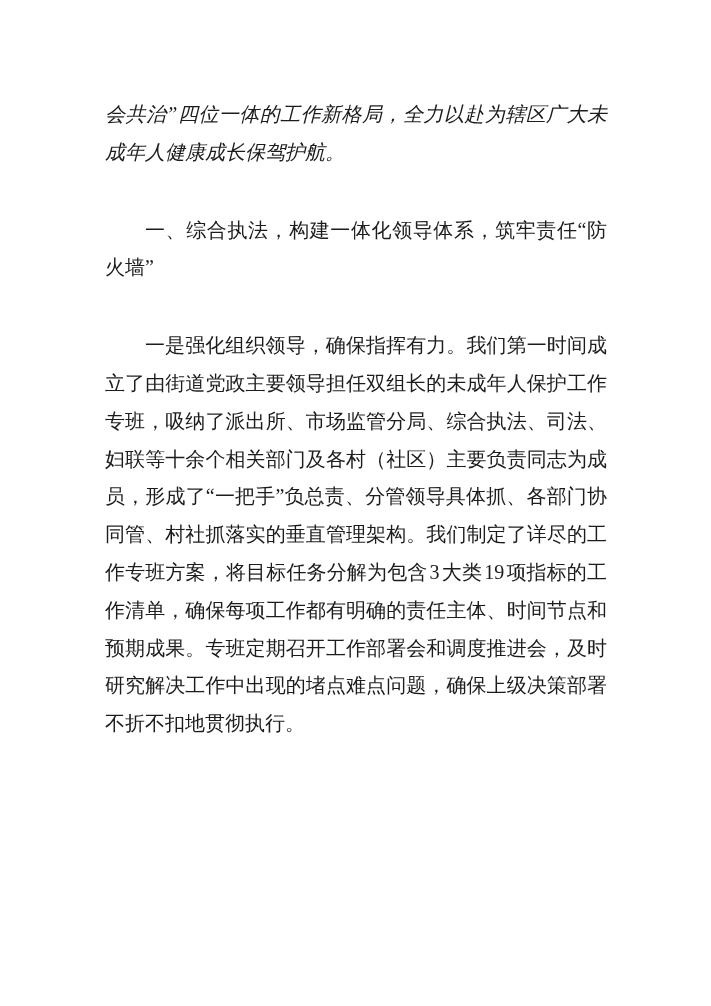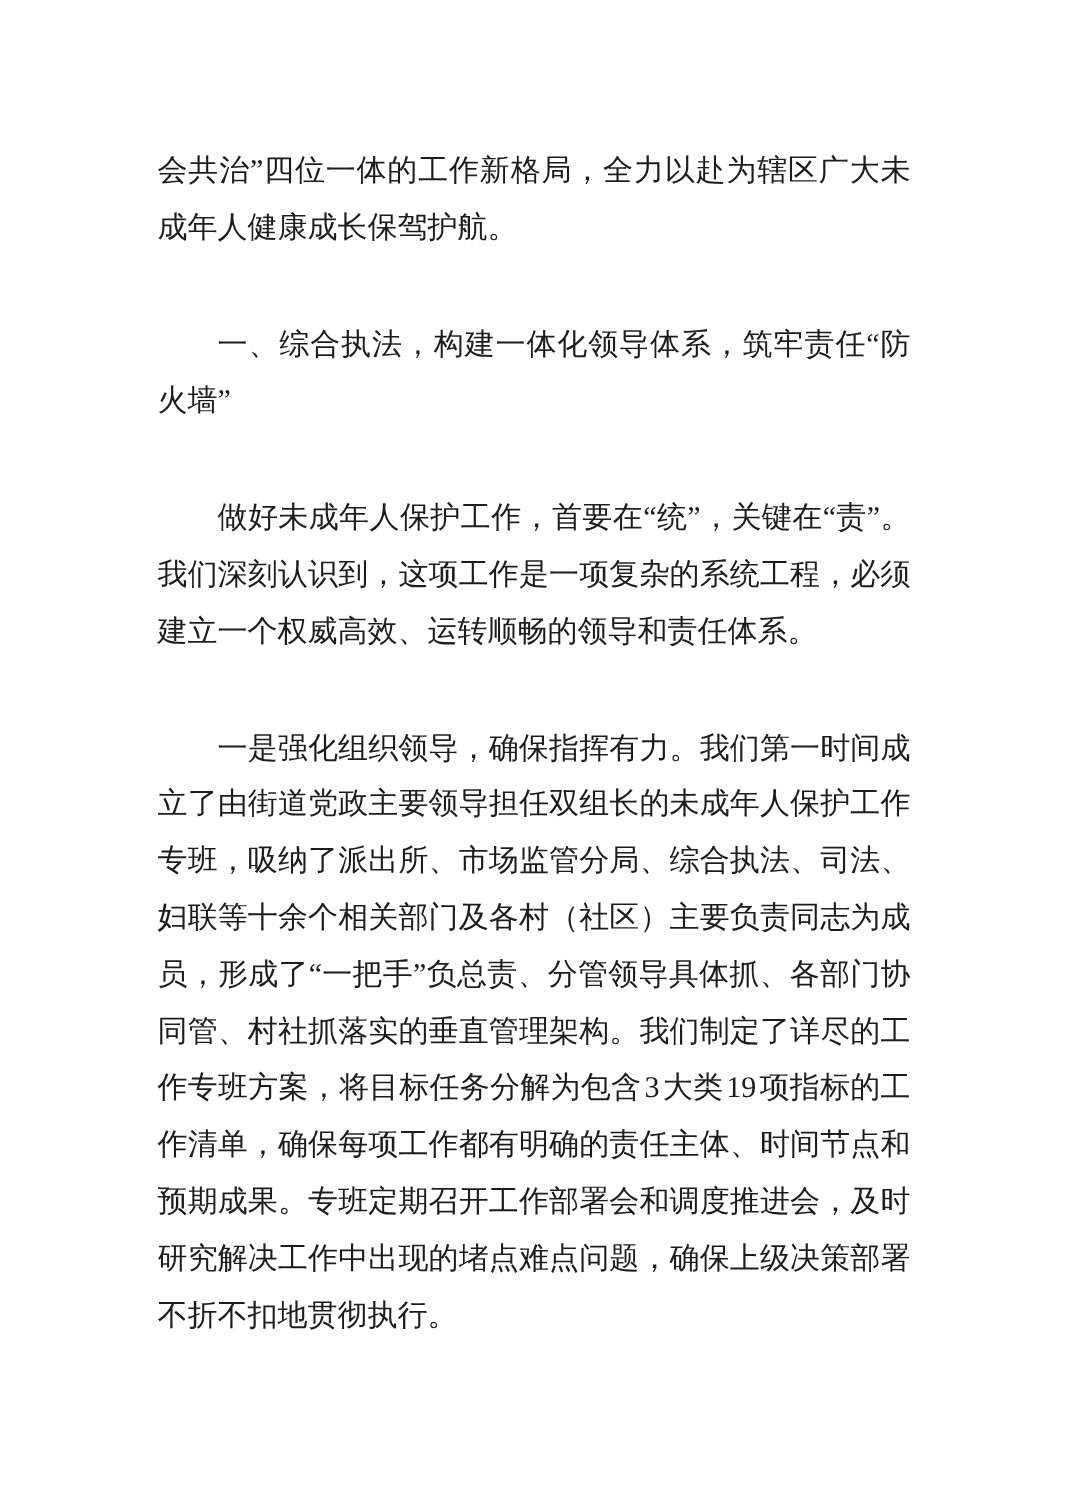--- a/index.html
+++ b/index.html
@@ -26,28 +26,28 @@
     text-align: justify;
     text-justify: inter-ideograph;
     word-spacing: -3px;
   }
   .para {
     margin: 0 0 40px 0;
     text-indent: 2em;
   }
   .para.no-indent {
     text-indent: 0;
+    font-style: italic;
   }
   .para:last-child {
     margin-bottom: 0;
   }
 </style>
 </head>
 <body>
 
 <div class="page">
   <div class="content">
     <p class="para no-indent">会共治”四位一体的工作新格局，全力以赴为辖区广大未成年人健康成长保驾护航。</p>
     <p class="para">一、综合执法，构建一体化领导体系，筑牢责任“防火墙”</p>
-    <p class="para">做好未成年人保护工作，首要在“统”，关键在“责”。我们深刻认识到，这项工作是一项复杂的系统工程，必须建立一个权威高效、运转顺畅的领导和责任体系。</p>
     <p class="para">一是强化组织领导，确保指挥有力。我们第一时间成立了由街道党政主要领导担任双组长的未成年人保护工作专班，吸纳了派出所、市场监管分局、综合执法、司法、妇联等十余个相关部门及各村（社区）主要负责同志为成员，形成了“一把手”负总责、分管领导具体抓、各部门协同管、村社抓落实的垂直管理架构。我们制定了详尽的工作专班方案，将目标任务分解为包含 3 大类 19 项指标的工作清单，确保每项工作都有明确的责任主体、时间节点和预期成果。专班定期召开工作部署会和调度推进会，及时研究解决工作中出现的堵点难点问题，确保上级决策部署不折不扣地贯彻执行。</p>
   </div>
 </div>
 
 </body></html>

